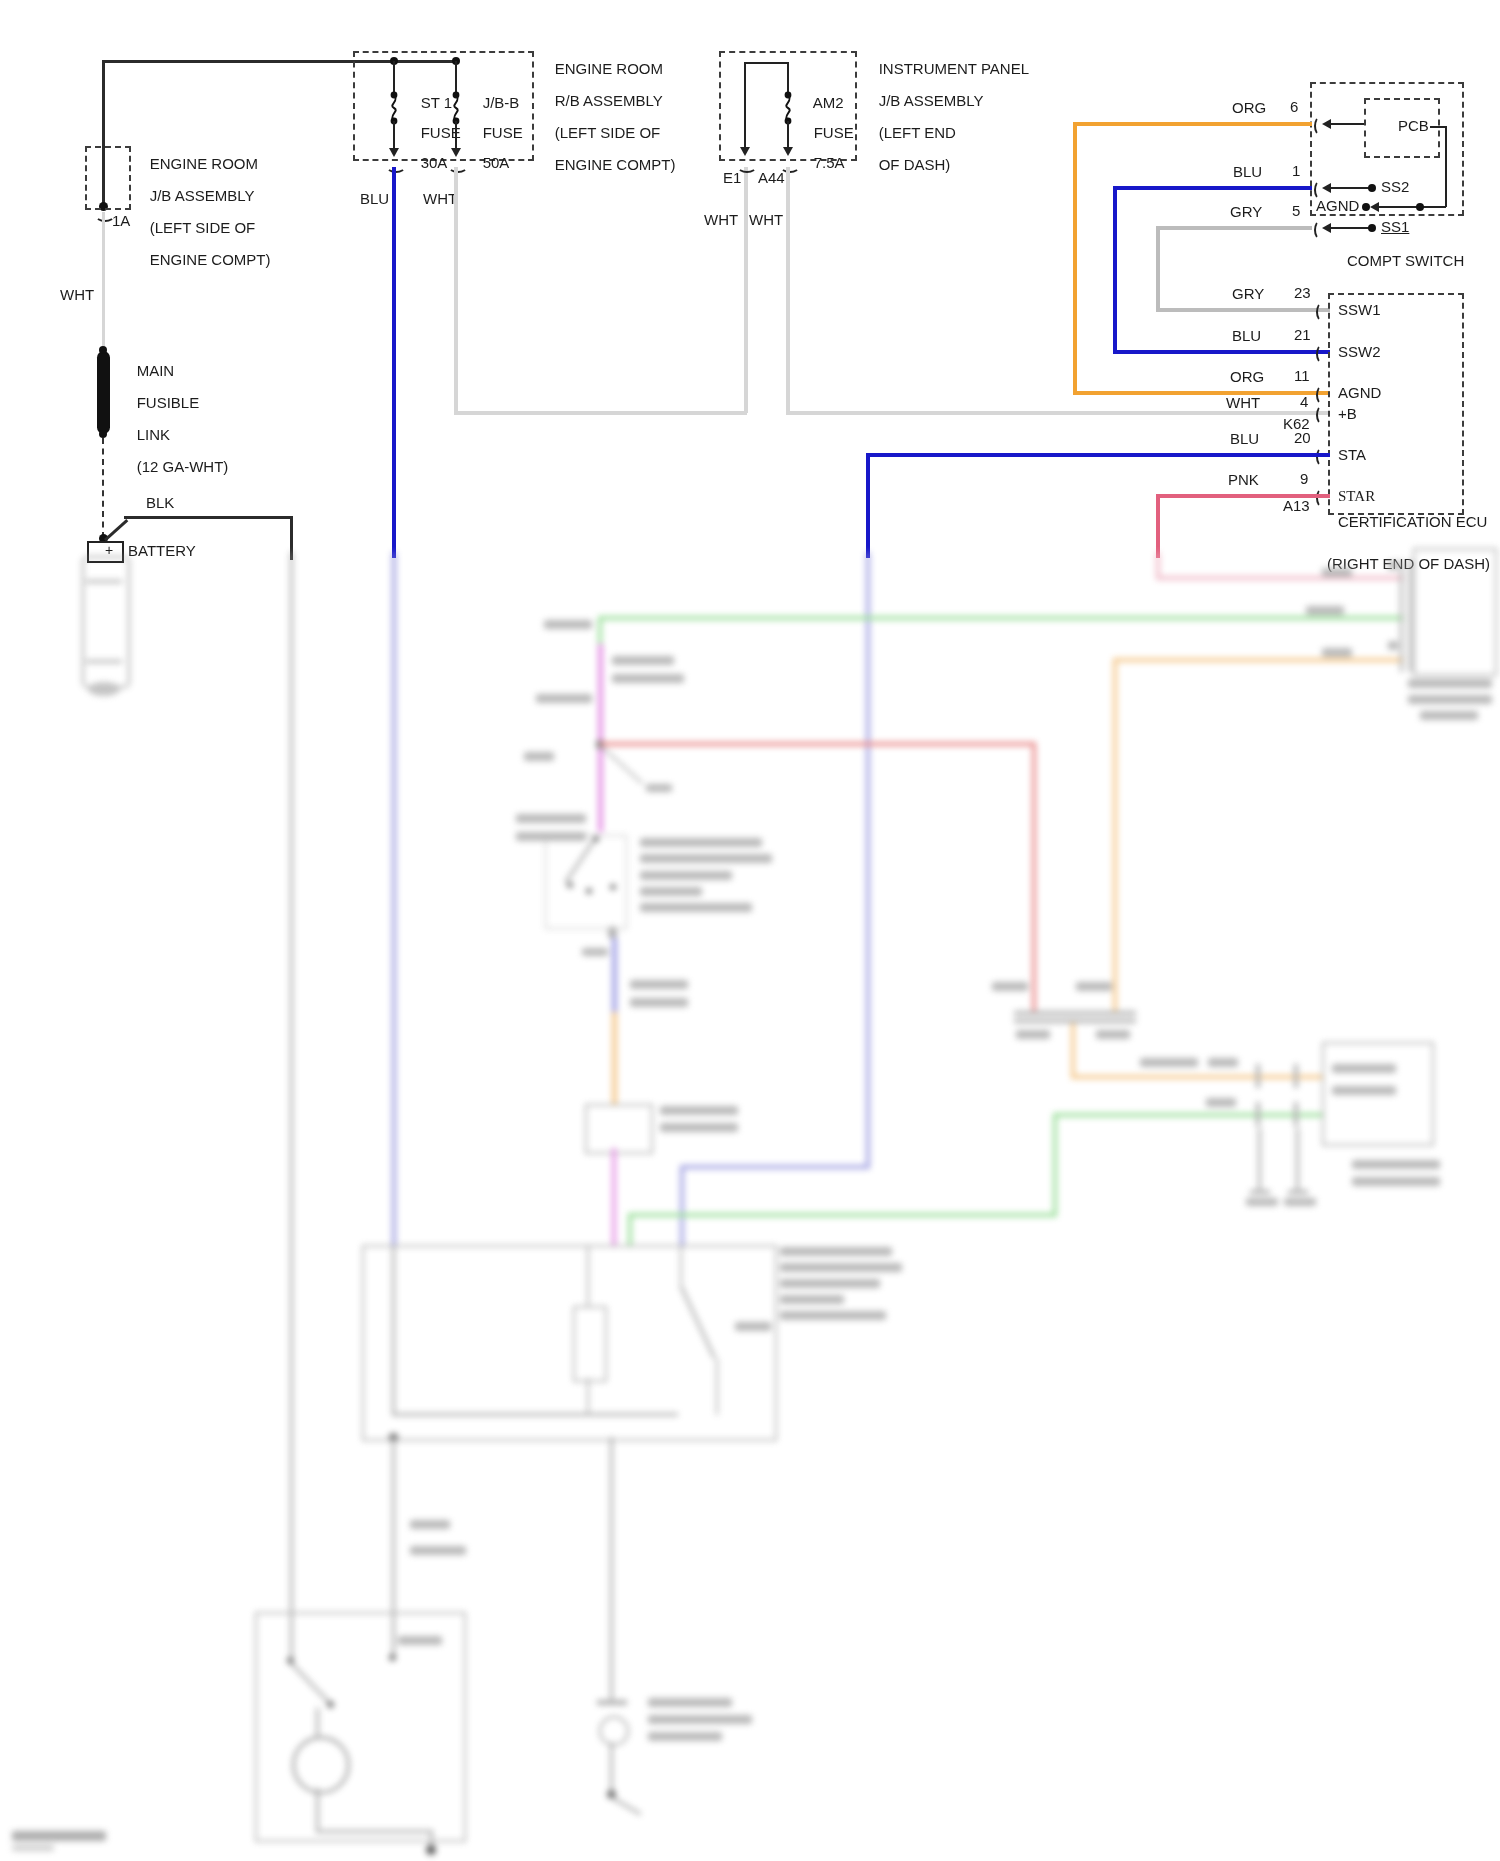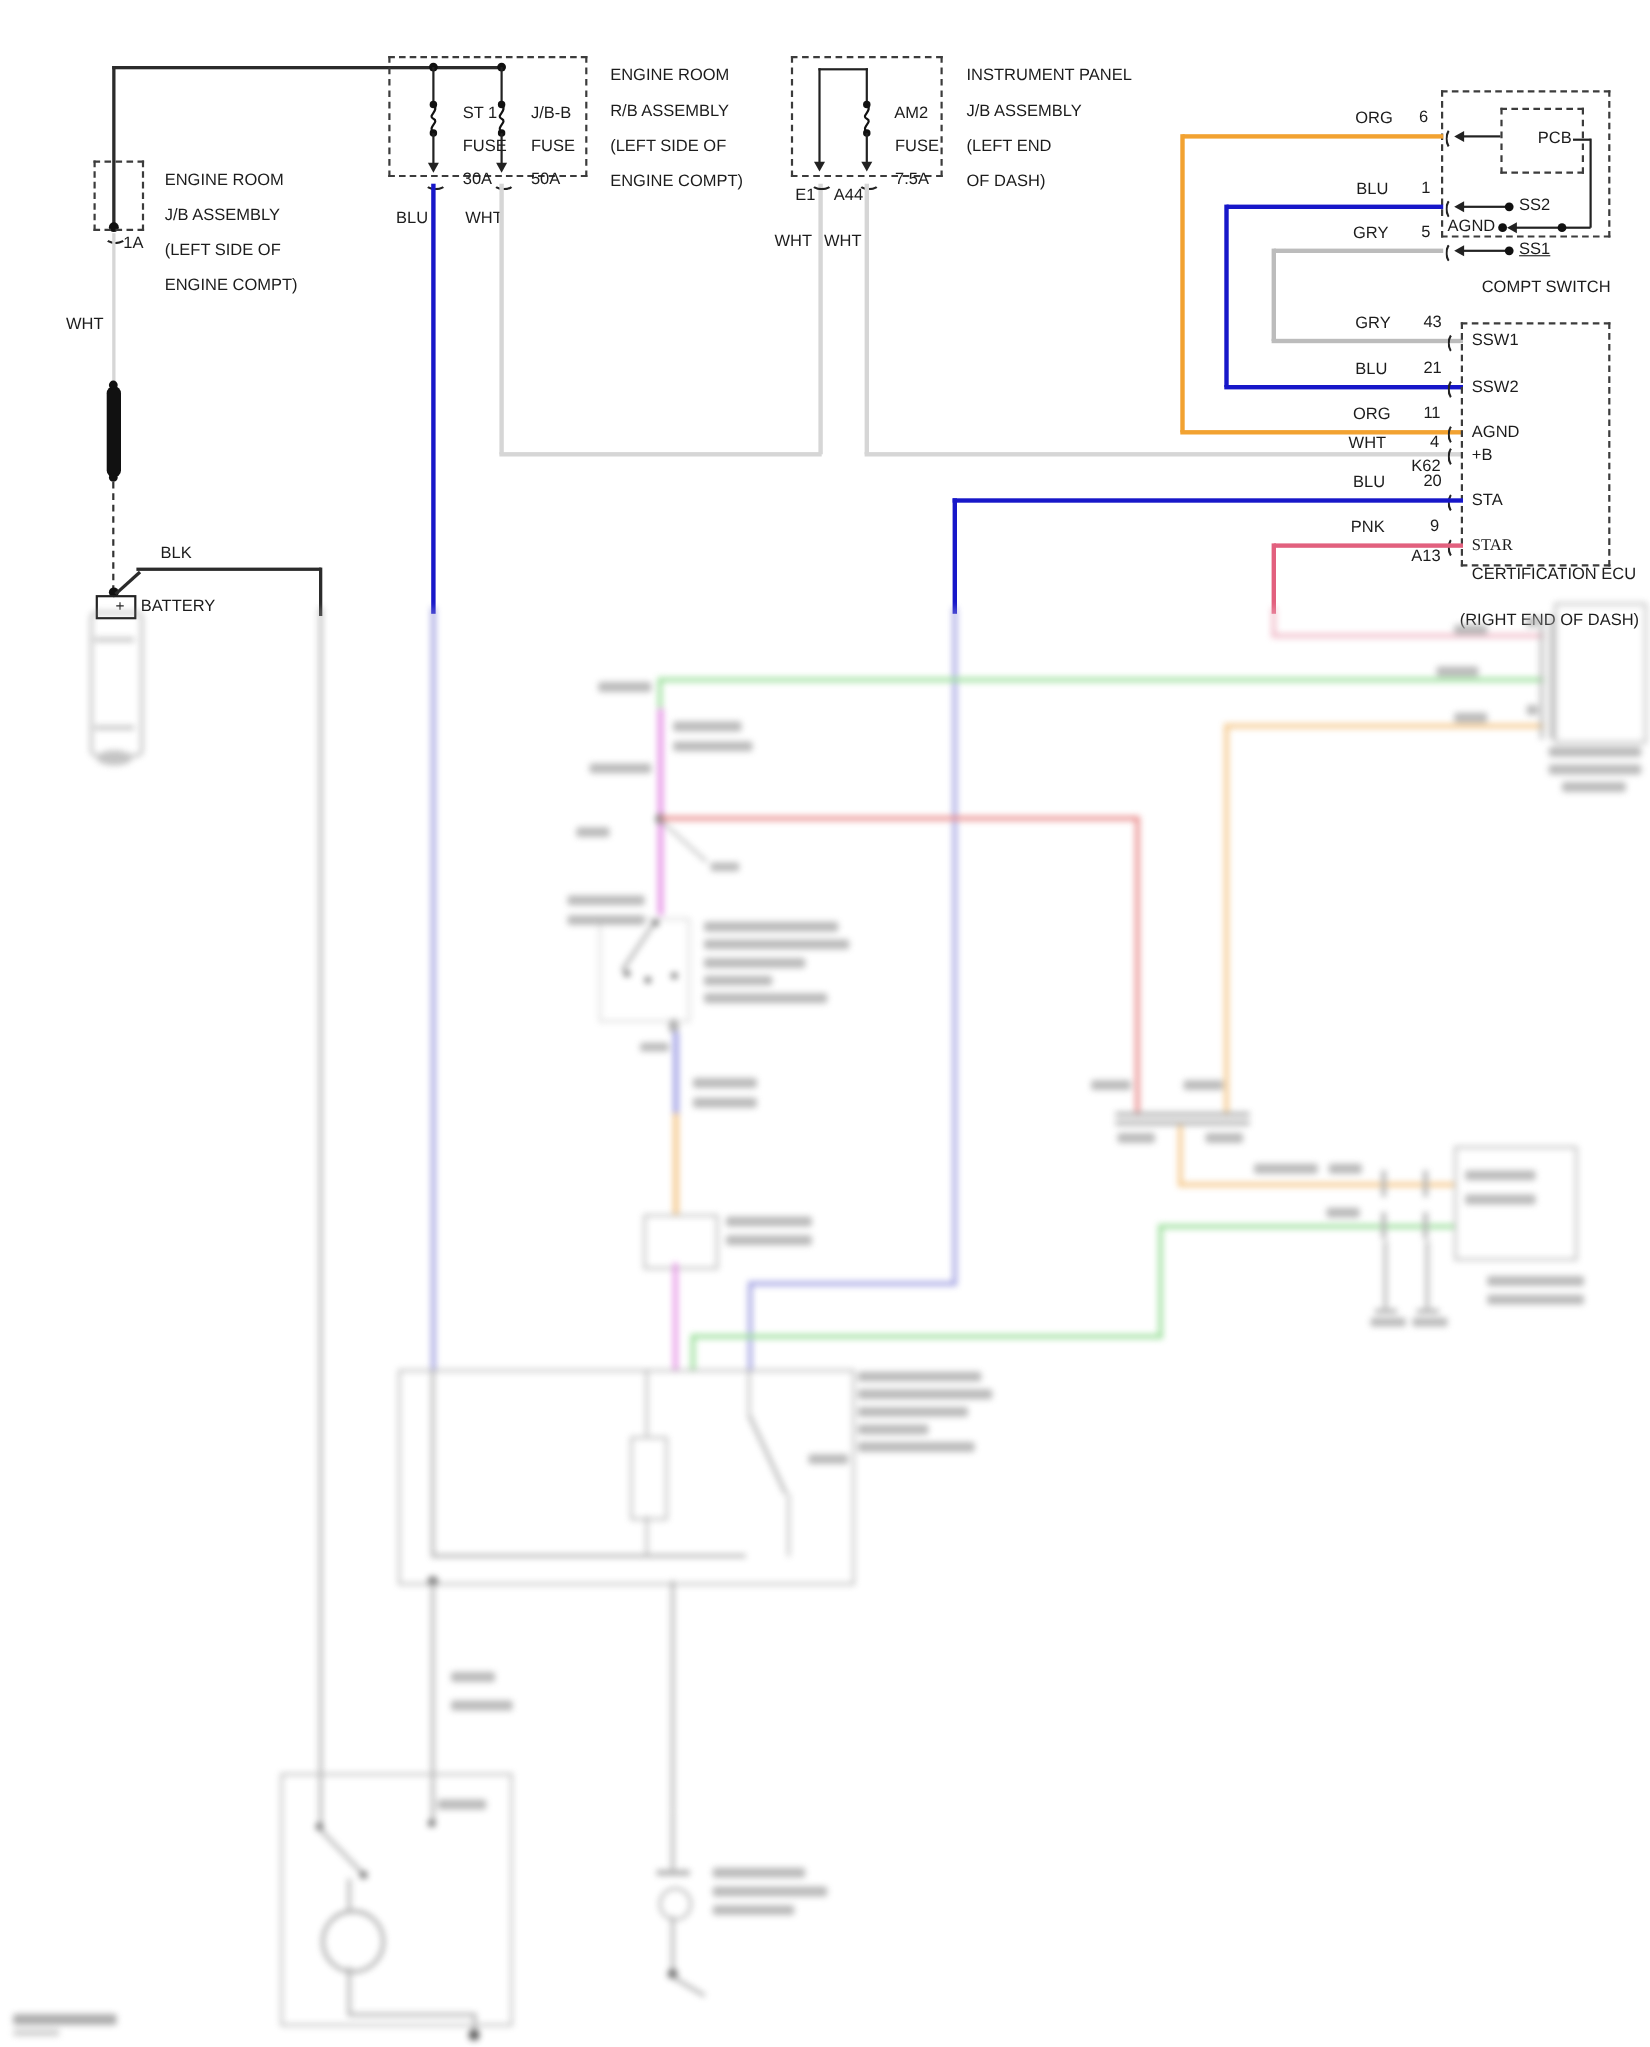--- a/index.html
+++ b/index.html
@@ -39,20 +39,26 @@
     <span>ENGINE COMPT)</span>
   </div>
   <div class="t" style="left:112px;top:213px;">1A</div>
 
   <div class="wire" style="left:101.5px;top:212px;width:3.5px;height:140px;background:#d6d6d6;"></div>
   <div class="t" style="left:60px;top:287px;">WHT</div>
 
   <div class="a" style="left:97px;top:351px;width:13px;height:83px;background:#111;border-radius:7px;"></div>
   <div class="dot" style="left:99px;top:346px;width:8px;height:8px;"></div>
   <div class="dot" style="left:99px;top:430px;width:8px;height:8px;"></div>
+  <div class="t" style="left:120px;top:347px;">
+    <span>MAIN</span><br>
+    <span>FUSIBLE</span><br>
+    <span>LINK</span><br>
+    <span>(12 GA-WHT)</span>
+  </div>
 
   <div class="a" style="left:102px;top:438px;width:0;height:100px;border-left:2.5px dashed #333;"></div>
   <div class="dot" style="left:99px;top:534px;width:9px;height:9px;"></div>
 
   <div class="wire rot" style="left:104px;top:539px;width:30px;height:2.5px;background:#2b2b2b;transform:rotate(-42deg);"></div>
   <div class="wire" style="left:124px;top:516px;width:168px;height:2.5px;background:#2b2b2b;"></div>
   <div class="wire" style="left:290px;top:516px;width:2.5px;height:44px;background:#2b2b2b;"></div>
   <div class="t" style="left:146px;top:495px;">BLK</div>
 
   <div class="a" style="left:87px;top:541px;width:33px;height:18px;border:2px solid #222;"></div>
@@ -185,21 +191,21 @@
   <div class="arrl" style="left:1322px;top:223px;"></div>
   <div class="dot" style="left:1368px;top:224px;width:8px;height:8px;"></div>
   <div class="t" style="left:1381px;top:219px;text-decoration:underline;">SS1</div>
 
   <div class="dbox" style="left:1328px;top:293px;width:132px;height:218px;"></div>
   <div class="t" style="left:1338px;top:514px;">CERTIFICATION ECU</div>
   <div class="t" style="left:1327px;top:556px;">(RIGHT END OF DASH)</div>
 
   <div class="arcl" style="left:1316px;top:302px;"></div>
   <div class="t" style="left:1232px;top:286px;">GRY</div>
-  <div class="t" style="left:1294px;top:285px;">43</div>
+  <div class="t" style="left:1294px;top:285px;">23</div>
   <div class="t" style="left:1338px;top:302px;">SSW1</div>
 
   <div class="arcl" style="left:1316px;top:344px;"></div>
   <div class="t" style="left:1232px;top:328px;">BLU</div>
   <div class="t" style="left:1294px;top:327px;">21</div>
   <div class="t" style="left:1338px;top:344px;">SSW2</div>
 
   <div class="arcl" style="left:1316px;top:385px;"></div>
   <div class="t" style="left:1230px;top:369px;">ORG</div>
   <div class="t" style="left:1294px;top:368px;">11</div>

